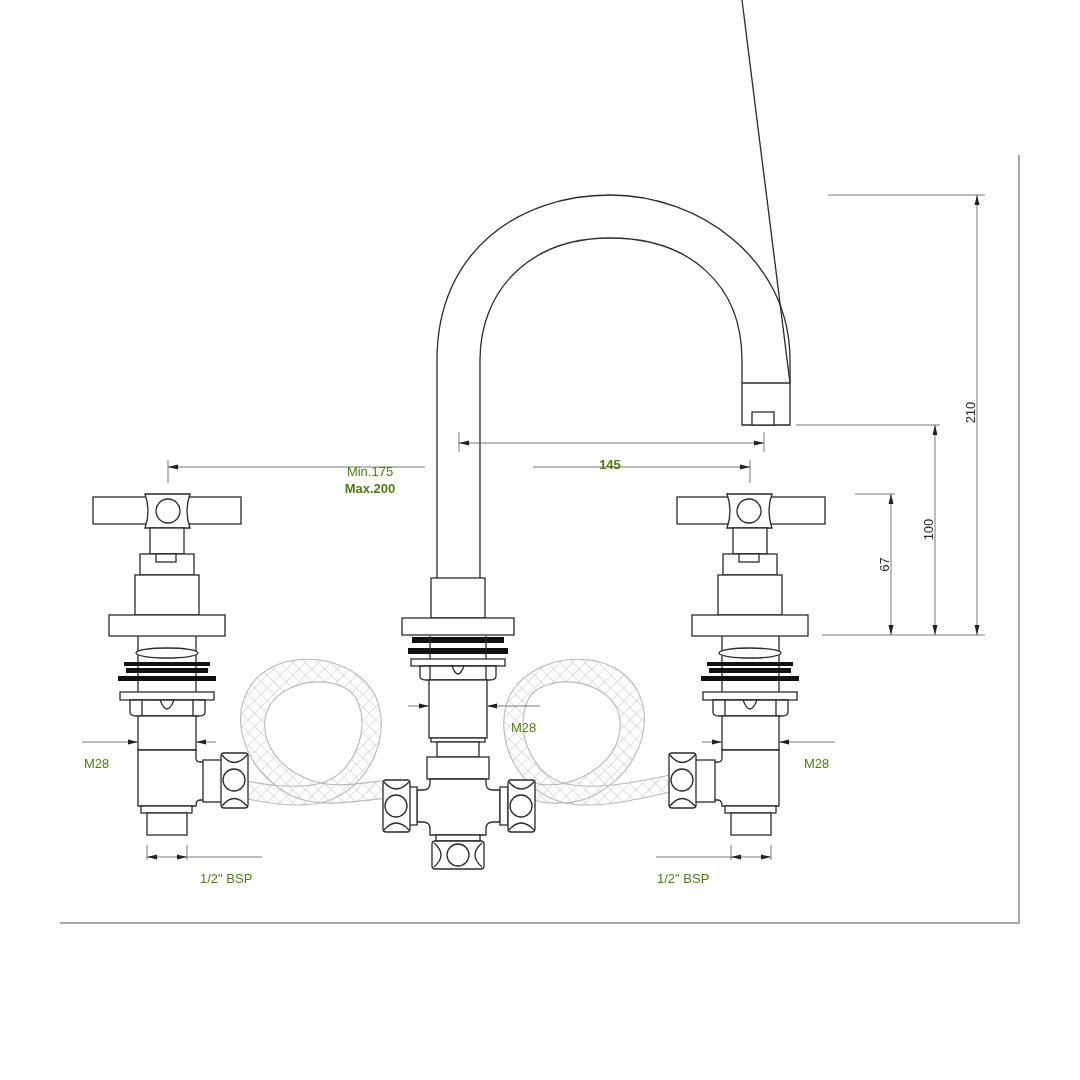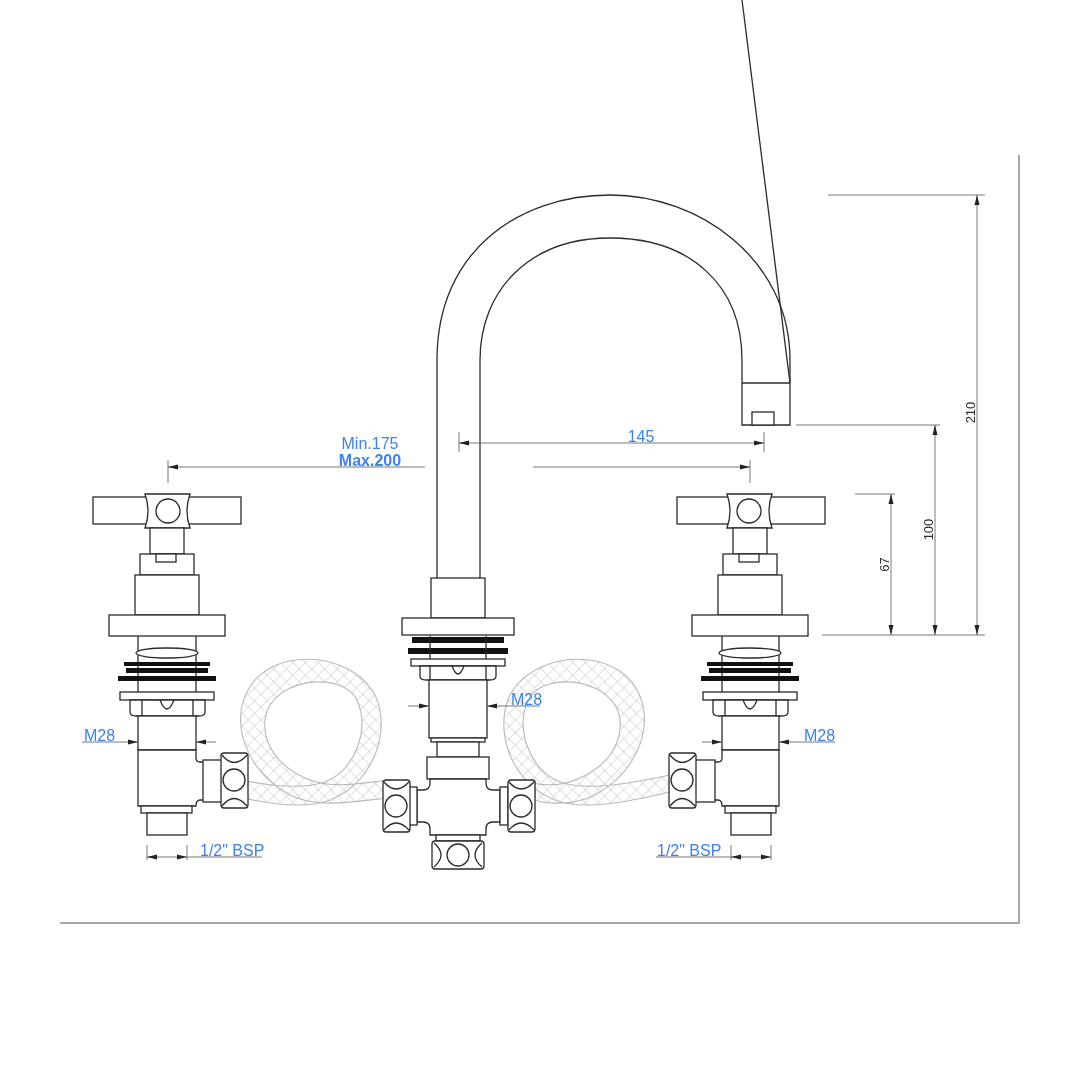--- a/index.html
+++ b/index.html
@@ -6,22 +6,22 @@
   body { width: 1080px; height: 1080px; position: relative; overflow: hidden;
          font-family: "Liberation Sans", sans-serif; }
   #drawing { position: absolute; left: 0; top: 0; width: 1080px; height: 1080px; }
   .ln  { fill: none; stroke: #2b2b2b; stroke-width: 1.3; }
   .fl  { fill: #ffffff; stroke: #2b2b2b; stroke-width: 1.3; }
   .dim { fill: none; stroke: #6a6a6a; stroke-width: 0.9; }
   .blk { fill: #111111; stroke: none; }
   .arr { fill: #222222; stroke: none; }
   .hose { fill: url(#hatch); stroke: #b9b9b9; stroke-width: 1.1; }
   .frame { stroke: #a8a8a8; stroke-width: 2; fill: none; }
-  .lbl { position: absolute; font-size: 16px; color: #3b82f6; line-height: 15px;
-         white-space: nowrap; font-family: "Liberation Sans", sans-serif; }
+  .lbl { position: absolute; font-size: 13px; color: #4d7c0f; line-height: 15px;
+         white-space: nowrap; font-family: "Liberation Sans", sans-serif; margin-top: 28px; }
   .lbl.center { text-align: center; }
   .vlbl { position: absolute; font-size: 13px; color: #2a2a2a; white-space: nowrap;
           transform: rotate(-90deg); transform-origin: center center;
           font-family: "Liberation Sans", sans-serif; }
 </style>
 </head>
 <body>
 
 <svg id="drawing" viewBox="0 0 1080 1080" xmlns="http://www.w3.org/2000/svg">
   <defs>
@@ -193,21 +193,21 @@
     <line class="dim" x1="731" y1="845" x2="731" y2="860"></line>
     <line class="dim" x1="771" y1="845" x2="771" y2="860"></line>
     <line class="dim" x1="656" y1="857" x2="771" y2="857"></line>
     <polygon class="arr" points="731,857 741,854.5 741,859.5"></polygon>
     <polygon class="arr" points="771,857 761,854.5 761,859.5"></polygon>
   </g>
 </svg>
 
 <div class="lbl center" style="left:330px; top:436px; width:80px;">Min.175</div>
 <div class="lbl center" style="left:330px; top:453px; width:80px;font-weight:bold;">Max.200</div>
-<div class="lbl center" style="left:616px; top:429px; width:50px;">145</div>
+<div class="lbl center" style="left:585px; top:429px; width:50px;font-weight:bold;">145</div>
 
 <div class="vlbl" style="left:952px; top:405px; width:36px; text-align:center;">210</div>
 <div class="vlbl" style="left:910px; top:522px; width:36px; text-align:center;">100</div>
 <div class="vlbl" style="left:866px; top:557px; width:36px; text-align:center;">67</div>
 
 <div class="lbl" style="left:84px; top:728px;">M28</div>
 <div class="lbl" style="left:511px; top:692px;">M28</div>
 <div class="lbl" style="left:804px; top:728px;">M28</div>
 
 <div class="lbl" style="left:200px; top:843px;">1/2" BSP</div>

